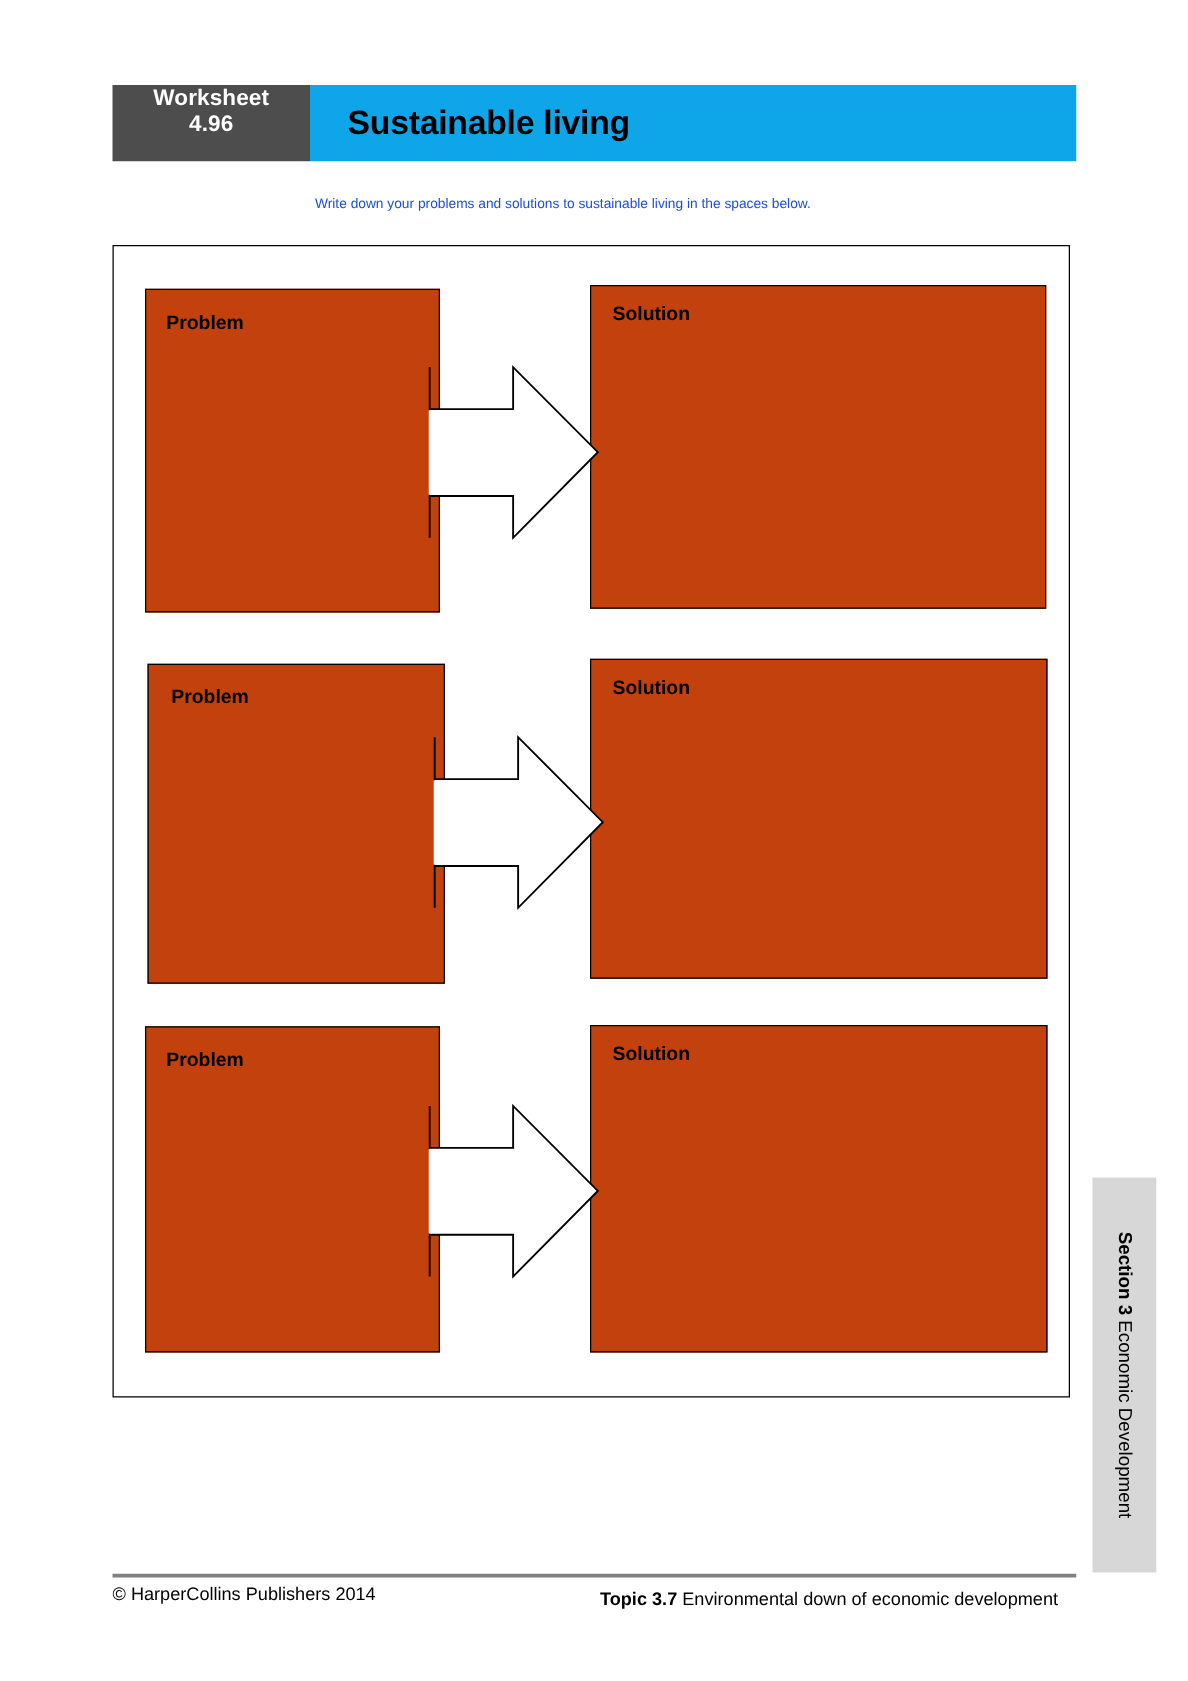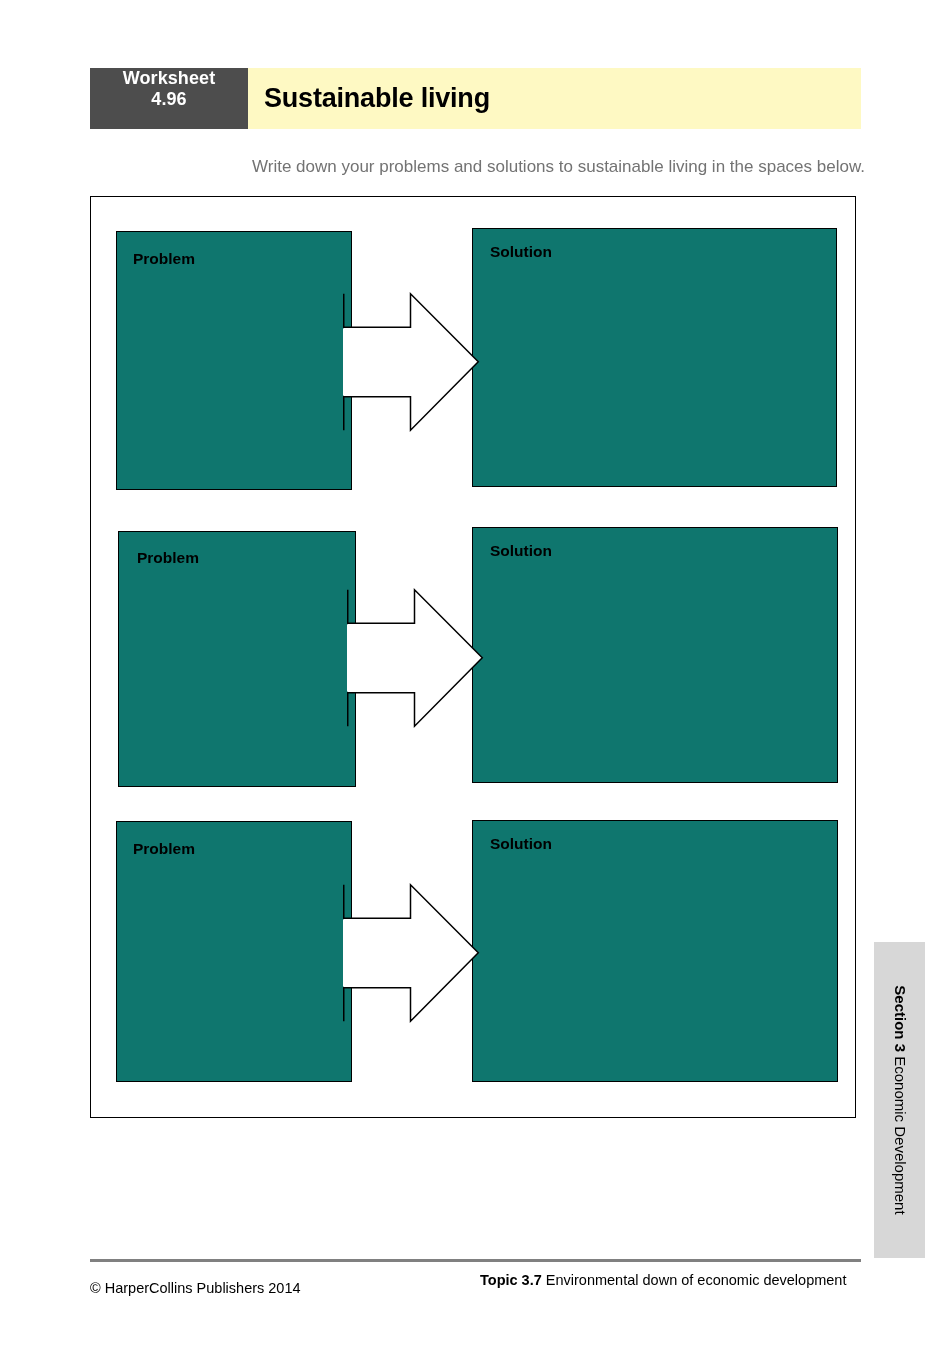--- a/index.html
+++ b/index.html
@@ -41,40 +41,40 @@
     align-items: center;
     justify-content: flex-start;
     font-weight: bold;
     font-size: 18px;
     line-height: 21px;
     letter-spacing: 0.1px;
   }
   .header-badge .bw { display: block; }
   .header-title-bar {
     flex: 1;
-    background: #fef9c3;
+    background: #0ea5e9;
     display: flex;
     align-items: center;
-    padding-left: 16px;
+    padding-left: 30px;
     box-sizing: border-box;
   }
   .header-title {
     font-size: 27px;
     font-weight: bold;
     color: #000000;
     letter-spacing: -0.2px;
   }
 
   
   .intro {
     position: absolute;
     left: 252px;
     top: 157px;
-    font-size: 17px;
-    color: #737373;
+    font-size: 11px;
+    color: #1d4ed8;
     white-space: nowrap;
   }
 
   
   .frame {
     position: absolute;
     left: 90px;
     top: 196px;
     width: 766px;
     height: 922px;
@@ -86,21 +86,21 @@
   .row {
     position: absolute;
     left: 0;
     right: 0;
   }
 
   .box {
     position: absolute;
     border: 1.6px solid #000000;
     box-sizing: border-box;
-    background: #0f766e;
+    background: #c2410c;
   }
   .box-label {
     position: absolute;
     font-size: 15.5px;
     font-weight: bold;
     color: #000000;
     white-space: nowrap;
   }
 
   
@@ -157,21 +157,21 @@
     left: 90px;
     top: 1268px;
     width: 771px;
     height: 30px;
     font-size: 14.5px;
     color: #000000;
   }
   .footer-left {
     position: absolute;
     left: 0;
-    top: 12px;
+    top: 0;
     white-space: nowrap;
   }
   .footer-right {
     position: absolute;
     left: 368px;
     top: 4px;
     white-space: nowrap;
   }
   .footer-topic {
     font-weight: bold;

